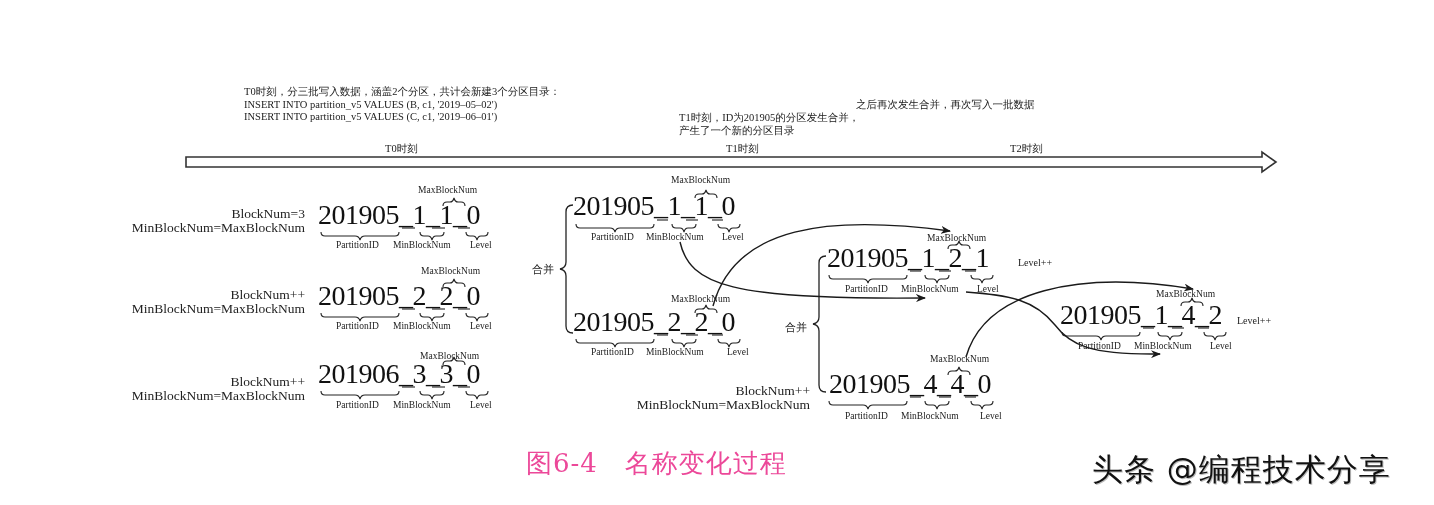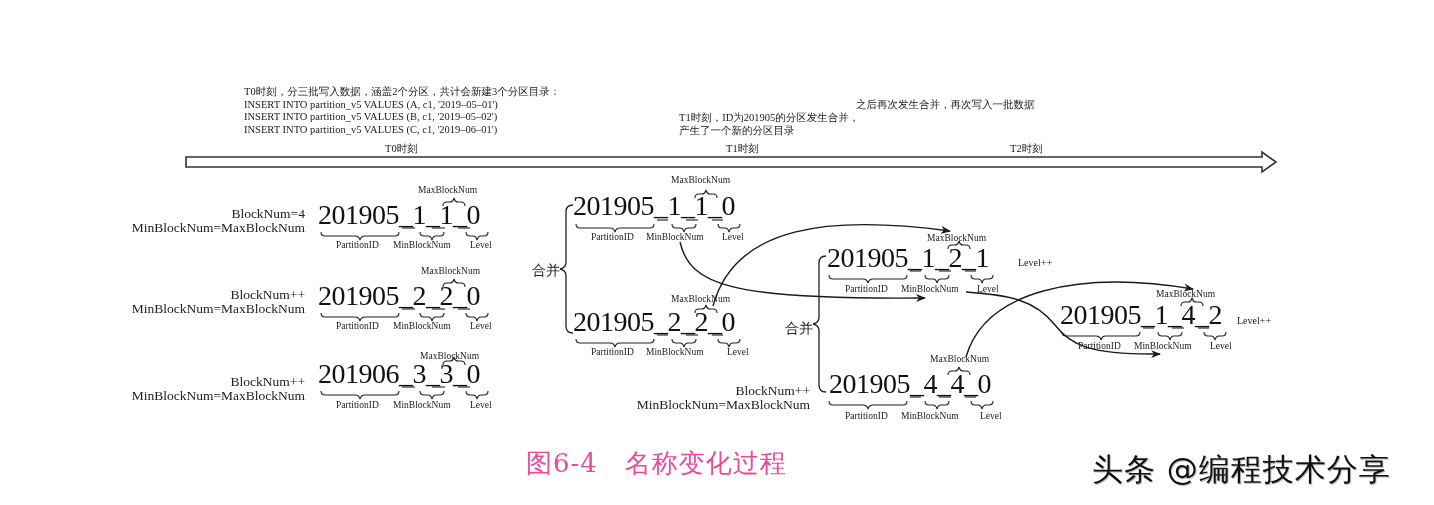--- a/index.html
+++ b/index.html
@@ -4,31 +4,30 @@
 <style>
   html, body { margin: 0; padding: 0; background: #ffffff; }
   body { width: 1434px; height: 505px; position: relative; overflow: hidden; color: #1a1a1a; font-family: "Liberation Serif", "DejaVu Serif", serif; }
   .abs { position: absolute; white-space: nowrap; }
   .note { font-size: 10.5px; line-height: 12.5px; color: #222; }
   .tlabel { font-size: 10.5px; color: #222; }
   .side { font-size: 13.5px; line-height: 14px; text-align: right; color: #222; }
   .big { font-size: 28px; letter-spacing: -0.5px; color: #111; line-height: 30px; }
   .small { font-size: 9.5px; color: #222; }
   .lvlpp { font-size: 10px; color: #222; }
-  .merge { font-size: 14px; color: #222; }
+  .merge { font-size: 11px; color: #222; }
   .caption { font-size: 26px; color: #ec4899; font-family: "DejaVu Serif", serif; letter-spacing: 1px; }
   .watermark { font-size: 31px; color: #111; font-family: "DejaVu Sans", sans-serif; text-shadow: 1px 1px 0 #bbb; letter-spacing: 1px; }
   svg.overlay { position: absolute; left: 0; top: 0; }
 </style>
 </head>
 <body>
 
 <div class="abs note" style="left:244px; top:86px;">
   <div>T0时刻，分三批写入数据，涵盖2个分区，共计会新建3个分区目录：</div>
-  <div>INSERT INTO partition_v5 VALUES (A, c1, '2019–05–01')</div>
   <div>INSERT INTO partition_v5 VALUES (B, c1, '2019–05–02')</div>
   <div>INSERT INTO partition_v5 VALUES (C, c1, '2019–06–01')</div>
 </div>
 <div class="abs tlabel" style="left:385px; top:142px;">T0时刻</div>
 
 <div class="abs note" style="left:679px; top:112px;">
   <div>T1时刻，ID为201905的分区发生合并，</div>
   <div>产生了一个新的分区目录</div>
 </div>
 <div class="abs tlabel" style="left:726px; top:142px;">T1时刻</div>
@@ -123,21 +122,21 @@
 
   <g stroke="#1a1a1a" stroke-width="1.4" fill="none">
     <path d="M680,242 C690,285 730,300 925,298" marker-end="url(#ah)"></path>
     <path d="M713,306 C735,225 830,215 950,231" marker-end="url(#ah)"></path>
     <path d="M966,292 C1010,295 1035,300 1055,325 C1070,345 1090,355 1160,354" marker-end="url(#ah)"></path>
     <path d="M966,357 C985,290 1080,270 1193,289" marker-end="url(#ah)"></path>
   </g>
 </svg>
 
 <div class="abs side" style="left:100px; top:207px; width:205px;">
-  <div>BlockNum=4</div>
+  <div>BlockNum=3</div>
   <div>MinBlockNum=MaxBlockNum</div>
 </div>
 <div class="abs big" style="left:318px; top:200px;">201905_1_1_0</div>
 <div class="abs small" style="left:418px; top:185px;">MaxBlockNum</div>
 <div class="abs small" style="left:336px; top:240px;">PartitionID</div>
 <div class="abs small" style="left:393px; top:240px;">MinBlockNum</div>
 <div class="abs small" style="left:470px; top:240px;">Level</div>
 
 <div class="abs side" style="left:100px; top:288px; width:205px;">
   <div>BlockNum++</div>

